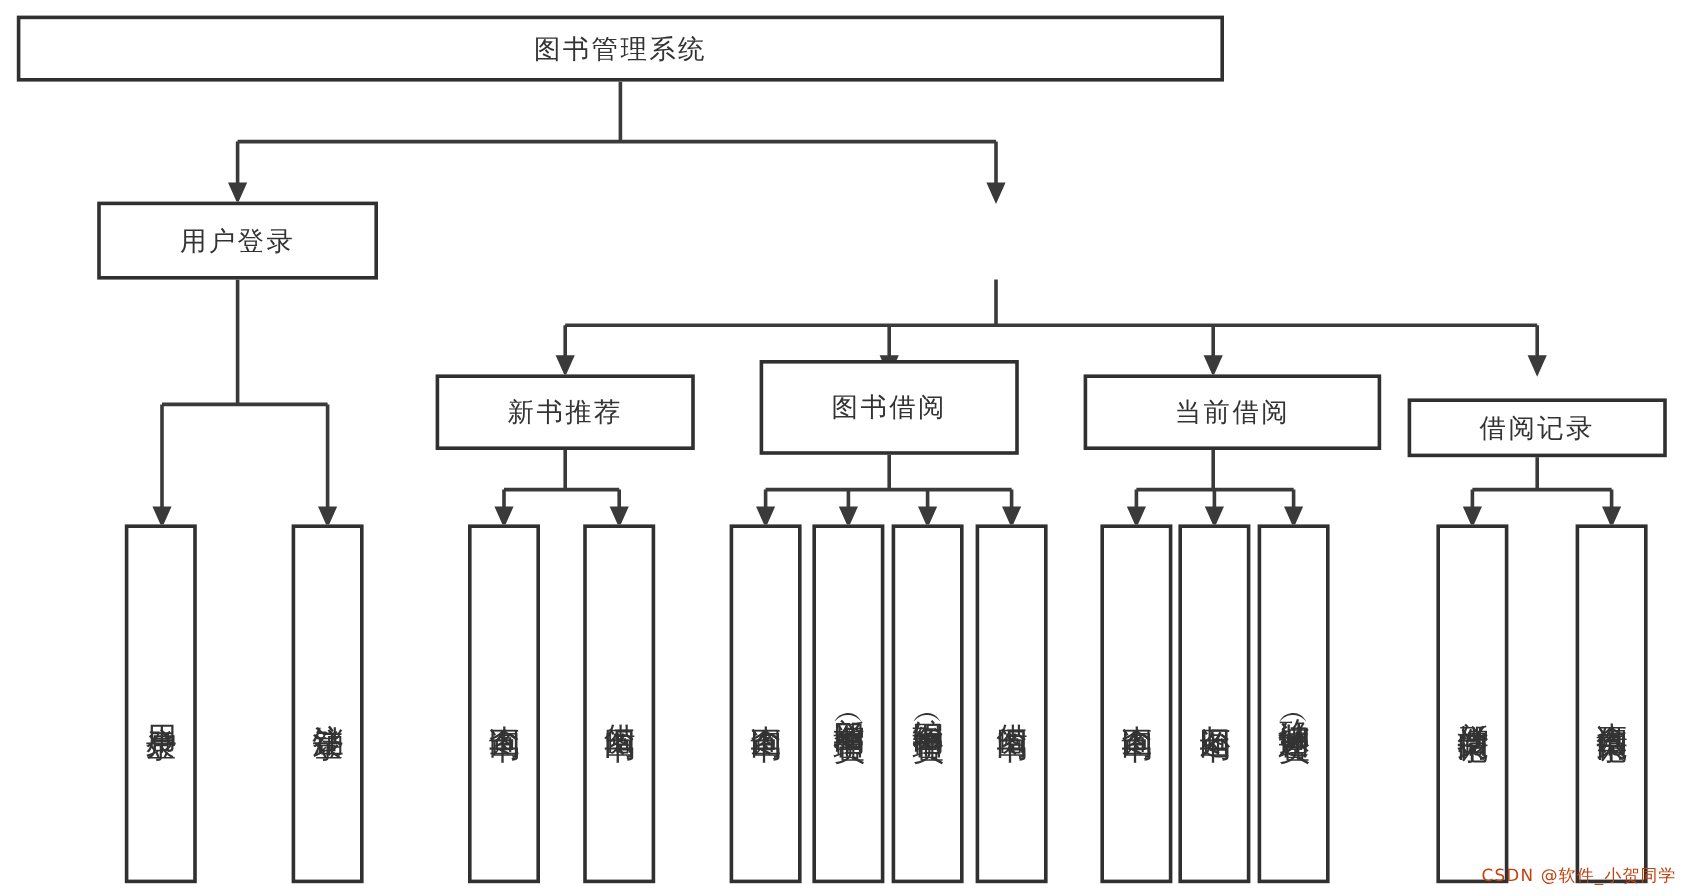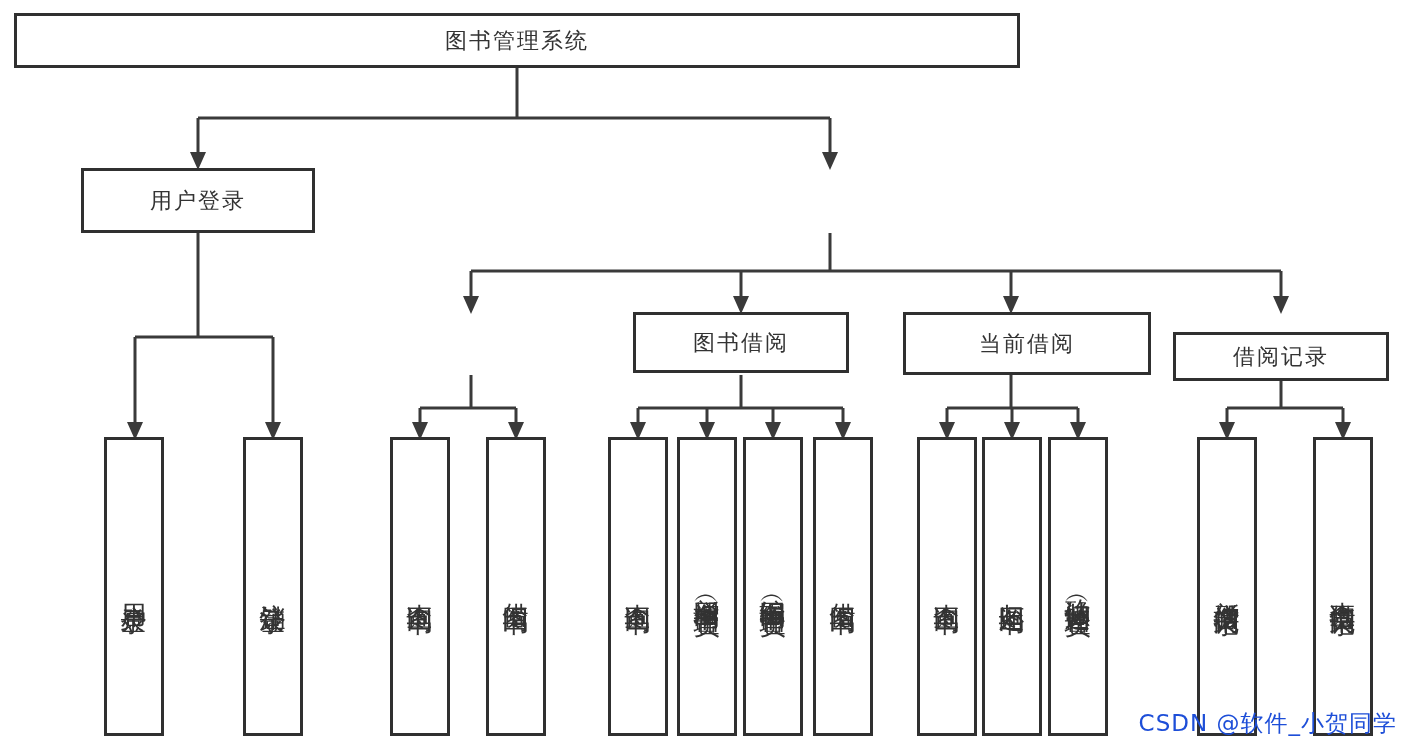--- a/index.html
+++ b/index.html
@@ -38,23 +38,23 @@
     text-orientation: mixed;
     font-size: 26px;
     letter-spacing: 2px;
     line-height: 1;
     white-space: normal;
   }
   .watermark {
     position: absolute;
     right: 8px;
     bottom: 8px;
-    font-size: 23px;
+    font-size: 14px;
     letter-spacing: 1px;
-    color: #1d4ed8;
+    color: #c2410c;
     z-index: 5;
   }
 </style>
 </head>
 <body>
 
 <div class="canvas">
 
   <svg class="connectors" viewBox="0 0 1405 747" xmlns="http://www.w3.org/2000/svg" aria-hidden="true">
     <path fill="none" stroke="#3a3a3a" stroke-width="3" d="M517 68 V118 M198 118 H830 M198 118 V153 M830 118 V153
@@ -73,21 +73,22 @@
          M765 422 L781 422 L773 440 Z M835 422 L851 422 L843 440 Z
          M939 422 L955 422 L947 440 Z M1004 422 L1020 422 L1012 440 Z
          M1070 422 L1086 422 L1078 440 Z M1219 422 L1235 422 L1227 440 Z
          M1335 422 L1351 422 L1343 440 Z"></path>
   </svg>
 
   <div class="box h" style="left:14px;top:13px;width:1006px;height:55px">图书管理系统</div>
 
   <div class="box h" style="left:81px;top:168px;width:234px;height:65px">用户登录</div>
 
-  <div class="box h" style="left:633px;top:312px;width:216px;height:61px">图书借阅</div>
+  <div class="box h" style="left:363px;top:312px;width:216px;height:63px">新书推荐</div>
+  <div class="box h" style="left:633px;top:300px;width:216px;height:79px">图书借阅</div>
   <div class="box h" style="left:903px;top:312px;width:248px;height:63px">当前借阅</div>
   <div class="box h" style="left:1173px;top:332px;width:216px;height:49px">借阅记录</div>
 
   <div class="box v" style="left:104px;top:437px;width:60px;height:299px">用户登录</div>
   <div class="box v" style="left:243px;top:437px;width:60px;height:299px">注销登录</div>
 
   <div class="box v" style="left:390px;top:437px;width:60px;height:299px">查询图书</div>
   <div class="box v" style="left:486px;top:437px;width:60px;height:299px">借阅图书</div>
 
   <div class="box v" style="left:608px;top:437px;width:60px;height:299px">查询图书</div>

